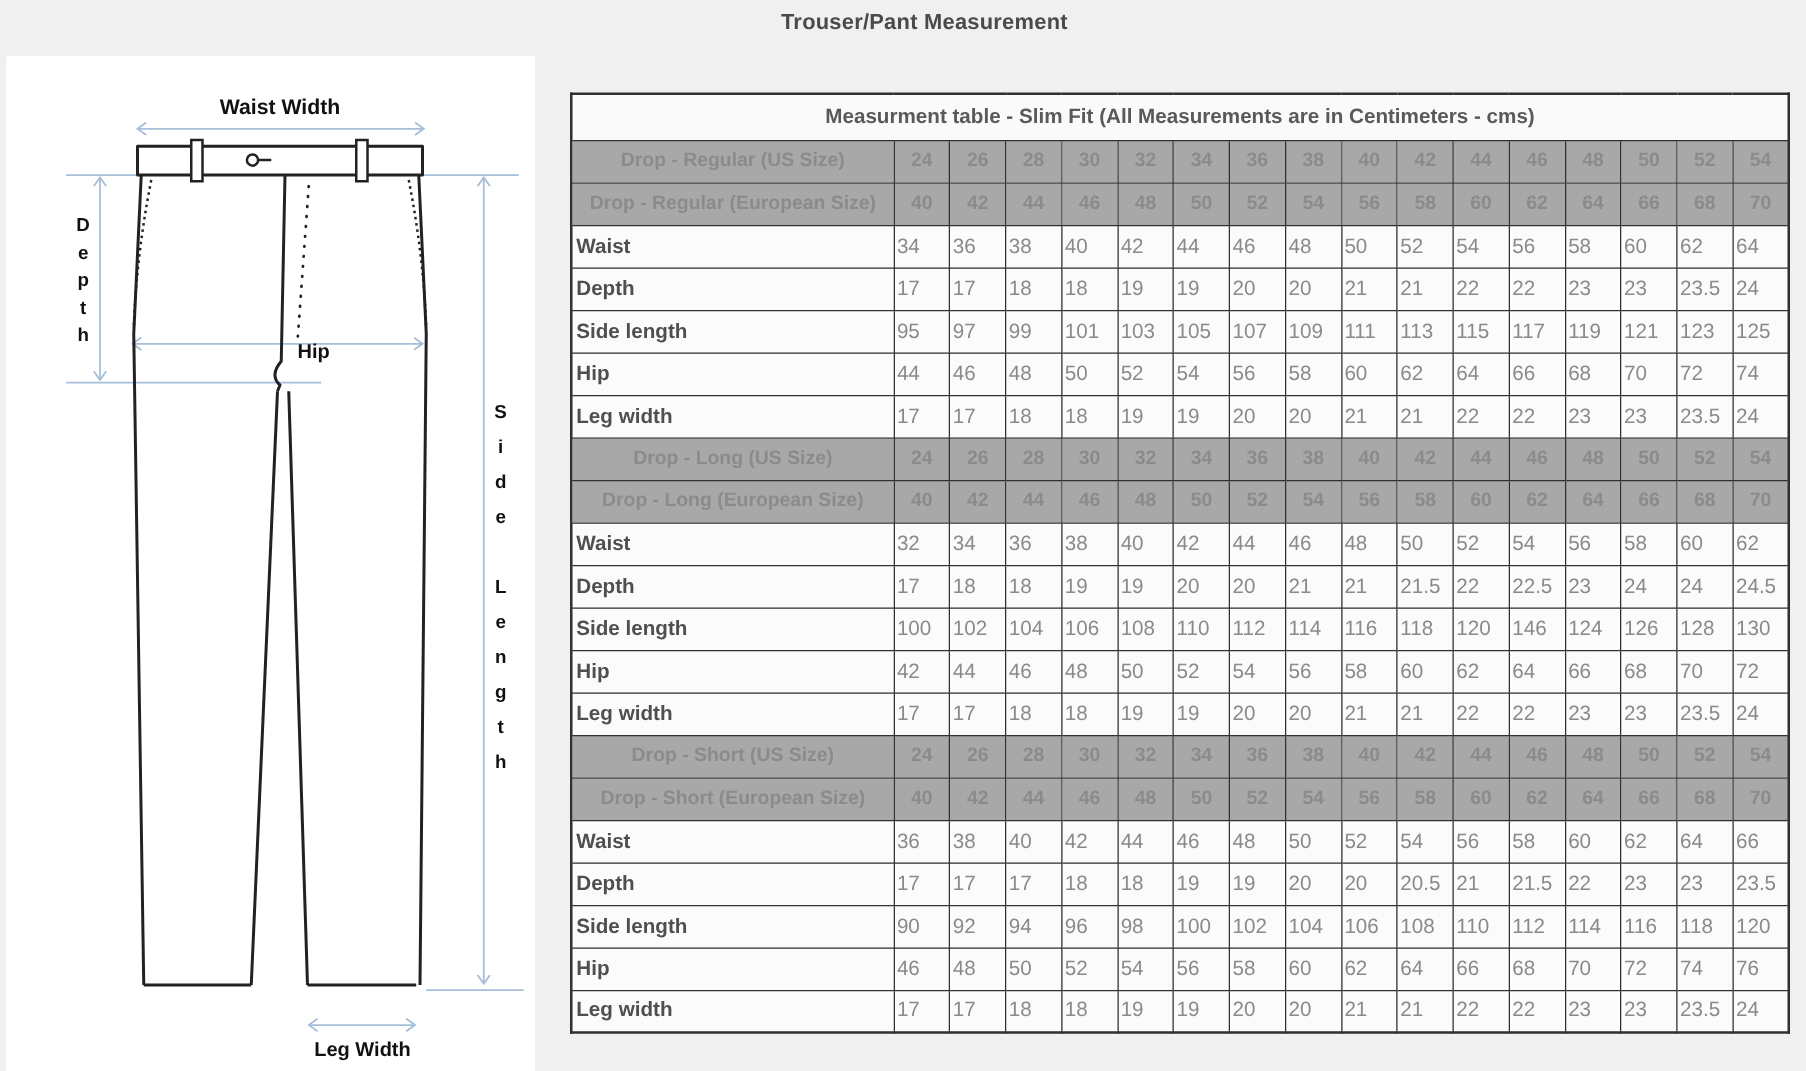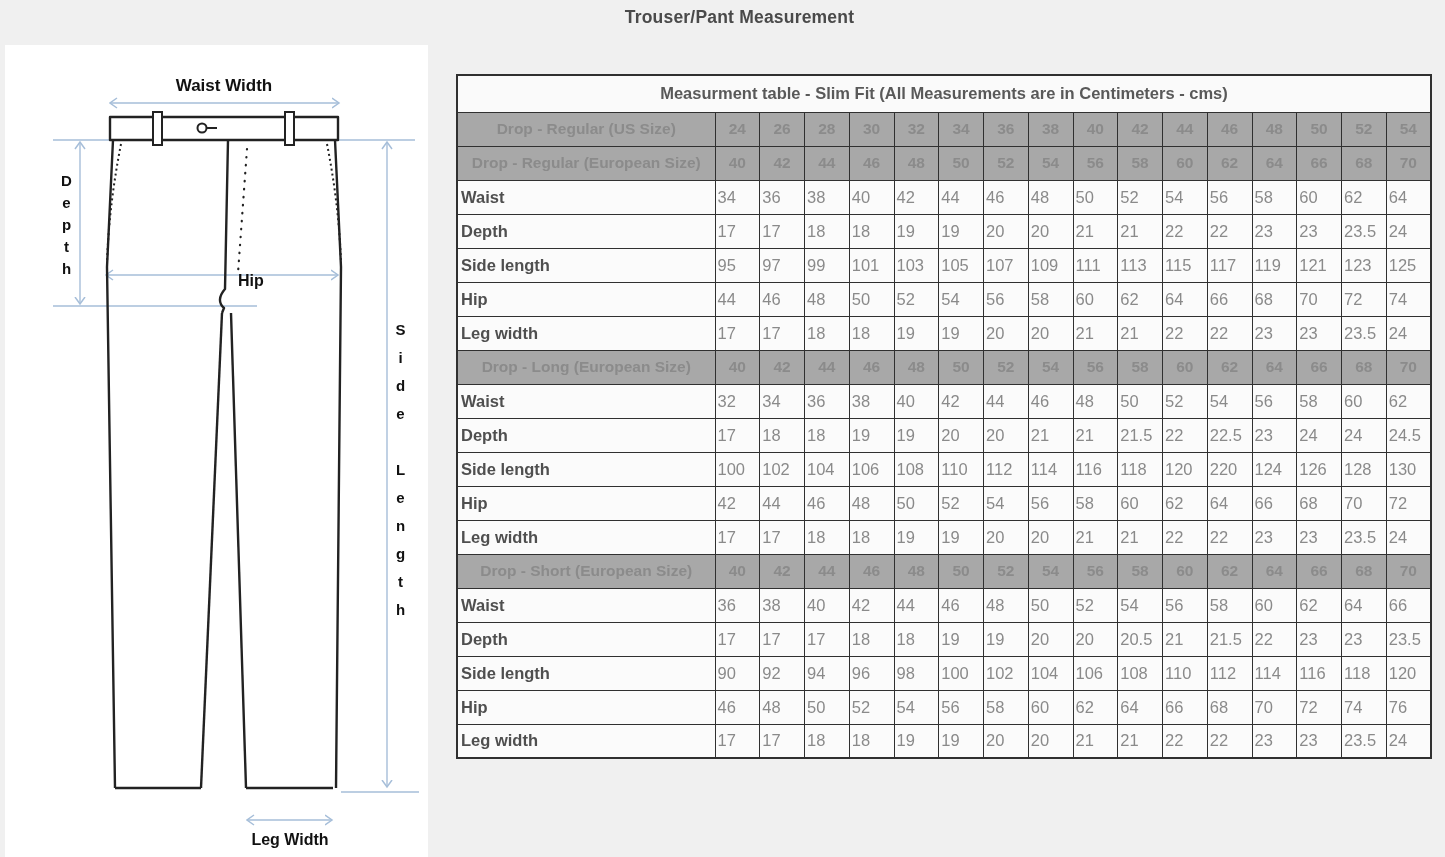--- a/index.html
+++ b/index.html
@@ -268,20 +268,39 @@
         <td class="val">21</td>
         <td class="val">21</td>
         <td class="val">22</td>
         <td class="val">22</td>
         <td class="val">23</td>
         <td class="val">23</td>
         <td class="val">23.5</td>
         <td class="val">24</td>
       </tr>
       <tr>
+        <td class="hdr">Drop - Long (US Size)</td>
+        <td class="hdr">24</td>
+        <td class="hdr">26</td>
+        <td class="hdr">28</td>
+        <td class="hdr">30</td>
+        <td class="hdr">32</td>
+        <td class="hdr">34</td>
+        <td class="hdr">36</td>
+        <td class="hdr">38</td>
+        <td class="hdr">40</td>
+        <td class="hdr">42</td>
+        <td class="hdr">44</td>
+        <td class="hdr">46</td>
+        <td class="hdr">48</td>
+        <td class="hdr">50</td>
+        <td class="hdr">52</td>
+        <td class="hdr">54</td>
+      </tr>
+      <tr>
         <td class="hdr">Drop - Long (European Size)</td>
         <td class="hdr">40</td>
         <td class="hdr">42</td>
         <td class="hdr">44</td>
         <td class="hdr">46</td>
         <td class="hdr">48</td>
         <td class="hdr">50</td>
         <td class="hdr">52</td>
         <td class="hdr">54</td>
         <td class="hdr">56</td>
@@ -337,21 +356,21 @@
         <td class="val">102</td>
         <td class="val">104</td>
         <td class="val">106</td>
         <td class="val">108</td>
         <td class="val">110</td>
         <td class="val">112</td>
         <td class="val">114</td>
         <td class="val">116</td>
         <td class="val">118</td>
         <td class="val">120</td>
-        <td class="val">220</td>
+        <td class="val">146</td>
         <td class="val">124</td>
         <td class="val">126</td>
         <td class="val">128</td>
         <td class="val">130</td>
       </tr>
       <tr>
         <td class="lbl">Hip</td>
         <td class="val">42</td>
         <td class="val">44</td>
         <td class="val">46</td>
@@ -382,20 +401,39 @@
         <td class="val">21</td>
         <td class="val">21</td>
         <td class="val">22</td>
         <td class="val">22</td>
         <td class="val">23</td>
         <td class="val">23</td>
         <td class="val">23.5</td>
         <td class="val">24</td>
       </tr>
       <tr>
+        <td class="hdr">Drop - Short (US Size)</td>
+        <td class="hdr">24</td>
+        <td class="hdr">26</td>
+        <td class="hdr">28</td>
+        <td class="hdr">30</td>
+        <td class="hdr">32</td>
+        <td class="hdr">34</td>
+        <td class="hdr">36</td>
+        <td class="hdr">38</td>
+        <td class="hdr">40</td>
+        <td class="hdr">42</td>
+        <td class="hdr">44</td>
+        <td class="hdr">46</td>
+        <td class="hdr">48</td>
+        <td class="hdr">50</td>
+        <td class="hdr">52</td>
+        <td class="hdr">54</td>
+      </tr>
+      <tr>
         <td class="hdr">Drop - Short (European Size)</td>
         <td class="hdr">40</td>
         <td class="hdr">42</td>
         <td class="hdr">44</td>
         <td class="hdr">46</td>
         <td class="hdr">48</td>
         <td class="hdr">50</td>
         <td class="hdr">52</td>
         <td class="hdr">54</td>
         <td class="hdr">56</td>

